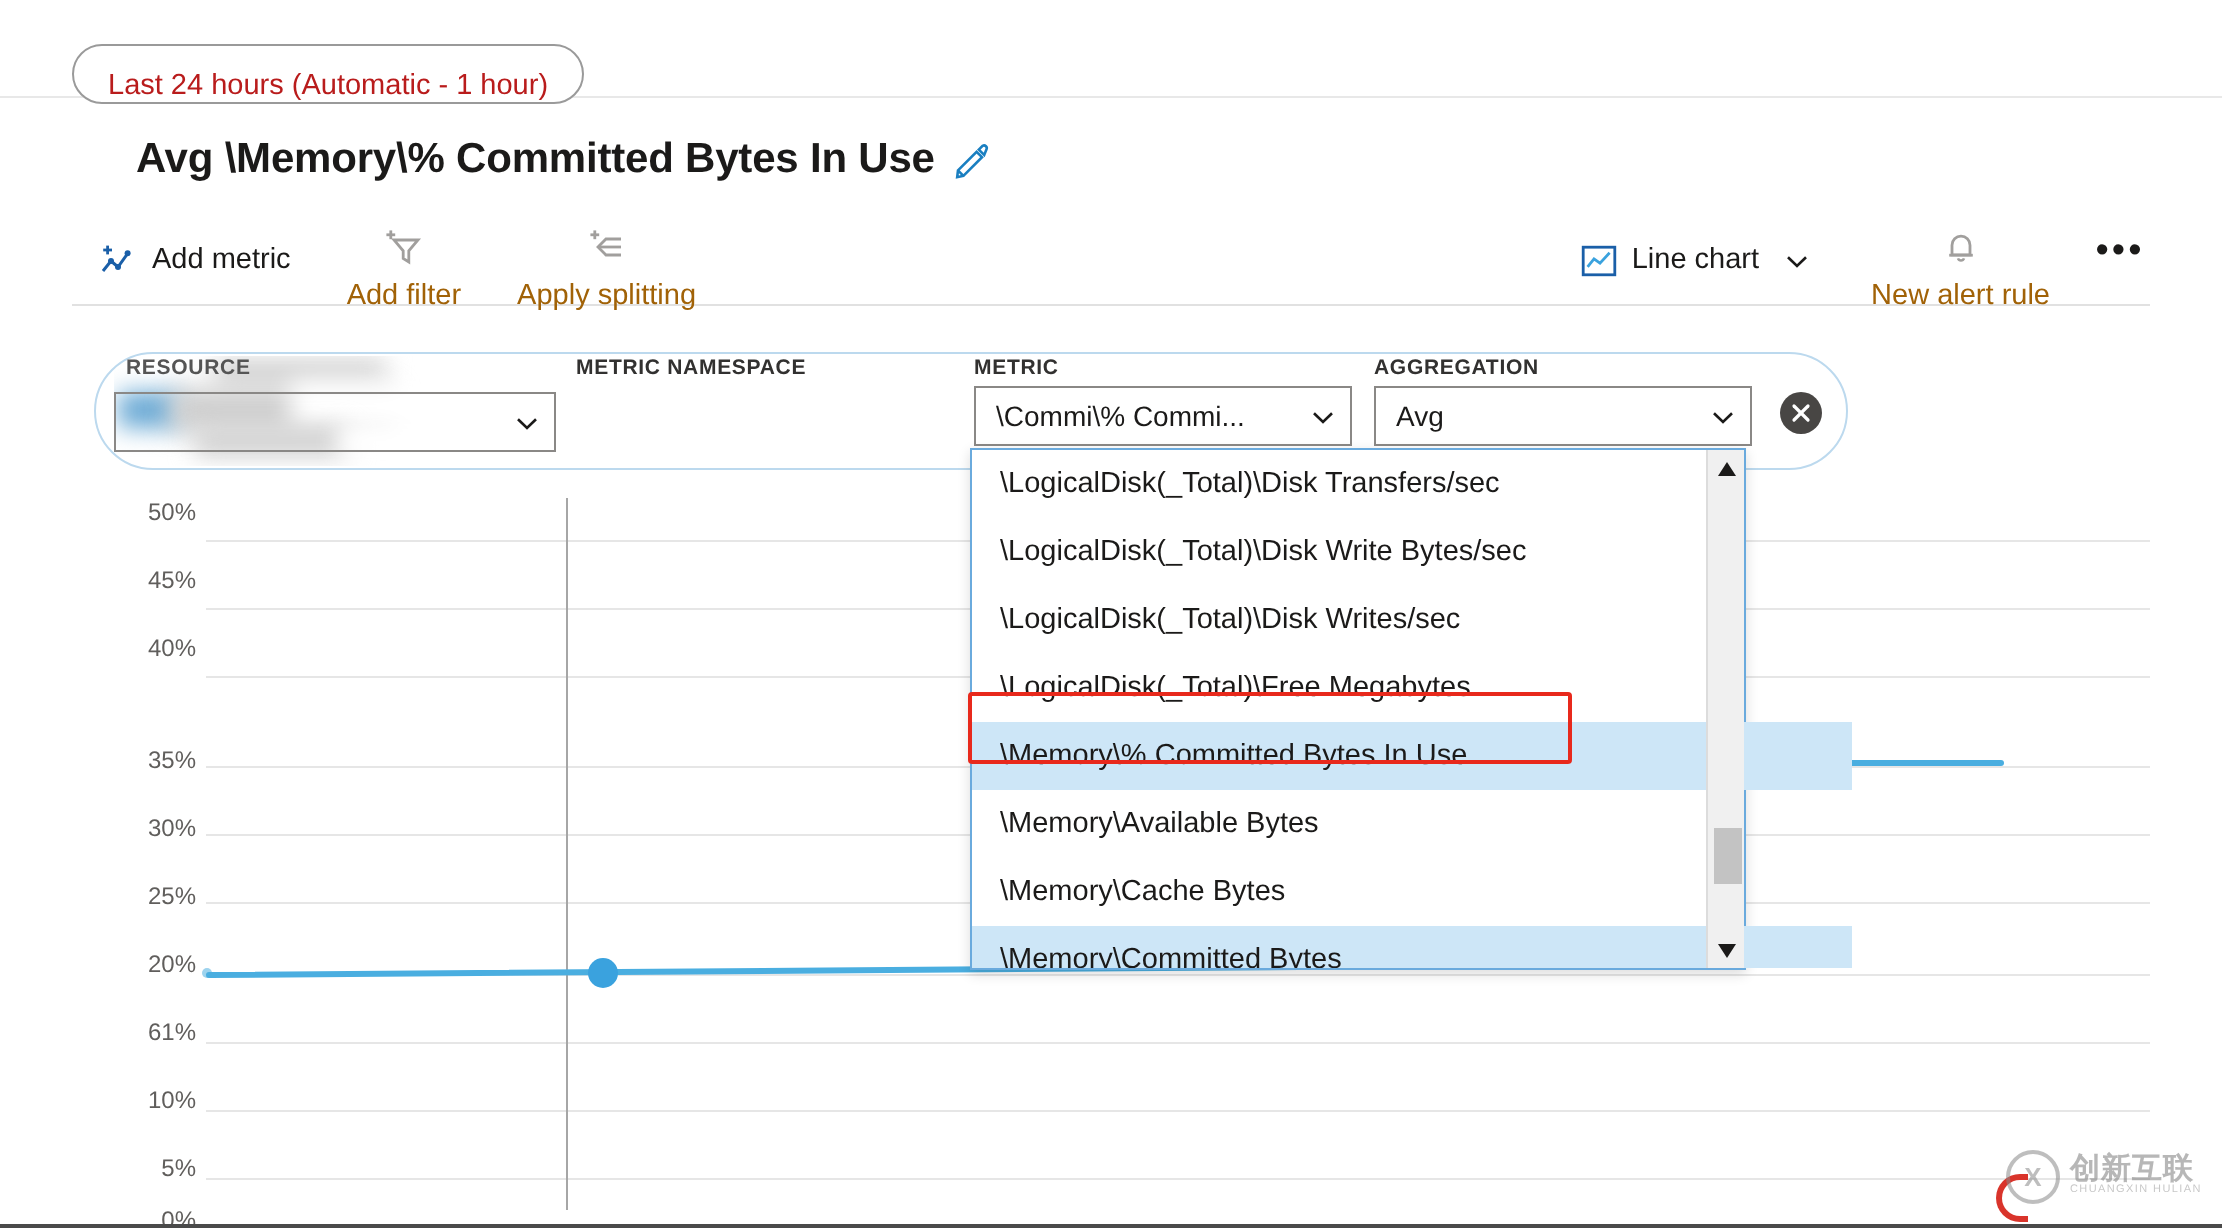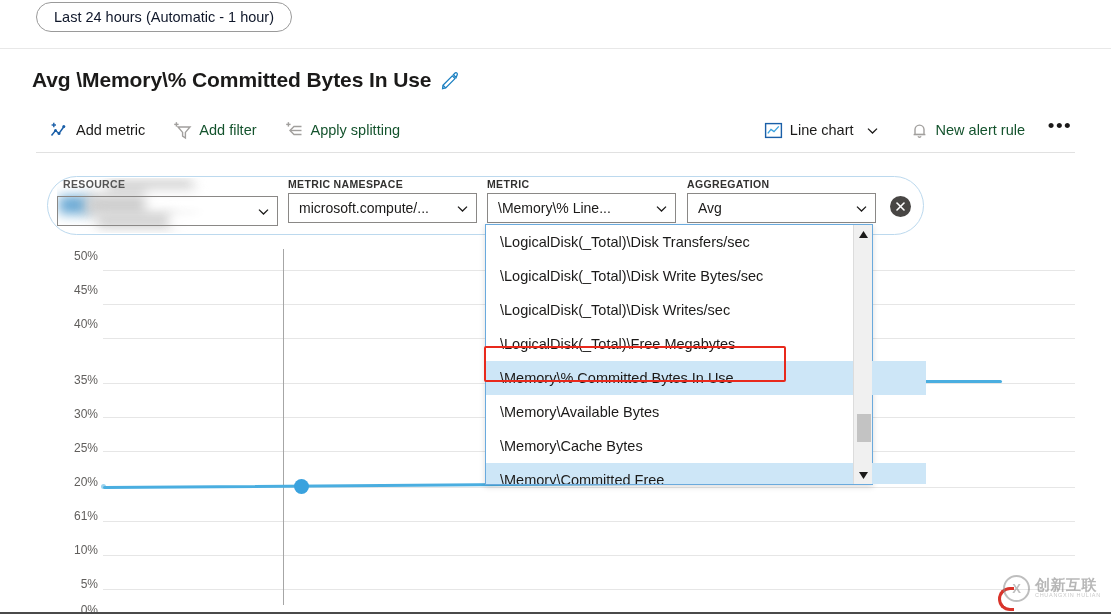--- a/index.html
+++ b/index.html
@@ -13,57 +13,57 @@
     position: relative;
   }
 
   
   #timerange-bar {
     position:absolute; left:0; top:0; width:1111px; height:49px;
     background:#ffffff;
     border-bottom:1px solid #e8e8e8;
   }
   #timerange-pill {
-    position:absolute; left:36px; top:2px;
+    position:absolute; left:36px; top:22px;
     height:30px; padding:0 17px;
     border:1px solid #9a9a9a; border-radius:16px;
     background:#fff;
-    display:flex; align-items:center;
-    font-size:14.5px; color:#0f172a; white-space:nowrap;
+    display:flex; align-items:flex-end;
+    font-size:14.5px; color:#b91c1c; white-space:nowrap;
     cursor:pointer;
   }
 
   
   #title-row {
     position:absolute; left:0; top:56px; width:1111px; height:48px;
     display:flex; align-items:center;
   }
   #page-title {
-    margin-left:32px;
+    margin-left:68px;
     font-size:21px; font-weight:600; color:#1b1a19; letter-spacing:-0.1px;
     white-space:nowrap;
   }
   #edit-title-icon {
     margin-left:9px; width:20px; height:20px; display:block; cursor:pointer;
   }
 
   
   #toolbar {
     position:absolute; left:36px; top:108px; width:1039px; height:45px;
     border-bottom:1px solid #e1e1e1;
     display:flex; align-items:center;
   }
   .tb-btn {
     display:flex; align-items:center; gap:7px;
     height:32px; padding:0 10px;
     font-size:14.5px; color:#1b1a19;
     background:transparent; border:none; cursor:pointer;
     white-space:nowrap;
   }
-  .tb-btn.disabled { color:#14532d; cursor:default; }
+  .tb-btn.disabled { color:#a16207; cursor:default;flex-direction:column; }
   .tb-ico { width:19px; height:19px; display:block; flex:0 0 auto; }
   #tb-left { display:flex; align-items:center; margin-left:4px; gap:8px; }
   #tb-right { display:flex; align-items:center; margin-left:auto; gap:10px; }
   #ellipsis-btn {
     width:30px; height:30px; display:flex; align-items:center; justify-content:center;
     font-size:19px; letter-spacing:1.5px; color:#1b1a19;
     background:none; border:none; cursor:pointer; padding:0 0 8px 0;
   }
 
   
@@ -320,34 +320,26 @@
     <span class="chev">
       <svg viewBox="0 0 15 15" width="15" height="15" aria-hidden="true">
         <polyline points="3,5.6 7.5,10 12,5.6" fill="none" stroke="#1b1a19" stroke-width="1.3"></polyline>
       </svg>
     </span>
   </div>
 </div>
 
 <div class="field" id="field-namespace">
   <div class="field-label">METRIC NAMESPACE</div>
-  <div class="field-box">
-    <span class="field-val">microsoft.compute/...</span>
-    <span class="chev">
-      <svg viewBox="0 0 15 15" width="15" height="15" aria-hidden="true">
-        <polyline points="3,5.6 7.5,10 12,5.6" fill="none" stroke="#1b1a19" stroke-width="1.3"></polyline>
-      </svg>
-    </span>
-  </div>
 </div>
 
 <div class="field" id="field-metric">
   <div class="field-label">METRIC</div>
   <div class="field-box">
-    <span class="field-val">\Memory\% Line...</span>
+    <span class="field-val">\Commi\% Commi...</span>
     <span class="chev">
       <svg viewBox="0 0 15 15" width="15" height="15" aria-hidden="true">
         <polyline points="3,5.6 7.5,10 12,5.6" fill="none" stroke="#1b1a19" stroke-width="1.3"></polyline>
       </svg>
     </span>
   </div>
 </div>
 
 <div class="field" id="field-agg">
   <div class="field-label">AGGREGATION</div>
@@ -405,21 +397,21 @@
 
 <div id="metric-dropdown">
   <div id="dd-list">
     <div class="dd-item">\LogicalDisk(_Total)\Disk Transfers/sec</div>
     <div class="dd-item">\LogicalDisk(_Total)\Disk Write Bytes/sec</div>
     <div class="dd-item">\LogicalDisk(_Total)\Disk Writes/sec</div>
     <div class="dd-item">\LogicalDisk(_Total)\Free Megabytes</div>
     <div class="dd-item selected">\Memory\% Committed Bytes In Use</div>
     <div class="dd-item">\Memory\Available Bytes</div>
     <div class="dd-item">\Memory\Cache Bytes</div>
-    <div class="dd-item hover">\Memory\Committed Free</div>
+    <div class="dd-item hover">\Memory\Committed Bytes</div>
   </div>
 
   <div id="dd-scroll">
     <div class="sb-arrow" id="sb-up">
       <svg viewBox="0 0 11 9" width="11" height="9" aria-hidden="true">
           <polygon points="5.5,1 10,8 1,8" fill="#1b1a19"></polygon>
         </svg>
     </div>
     <div id="sb-thumb"></div>
     <div class="sb-arrow" id="sb-down">

